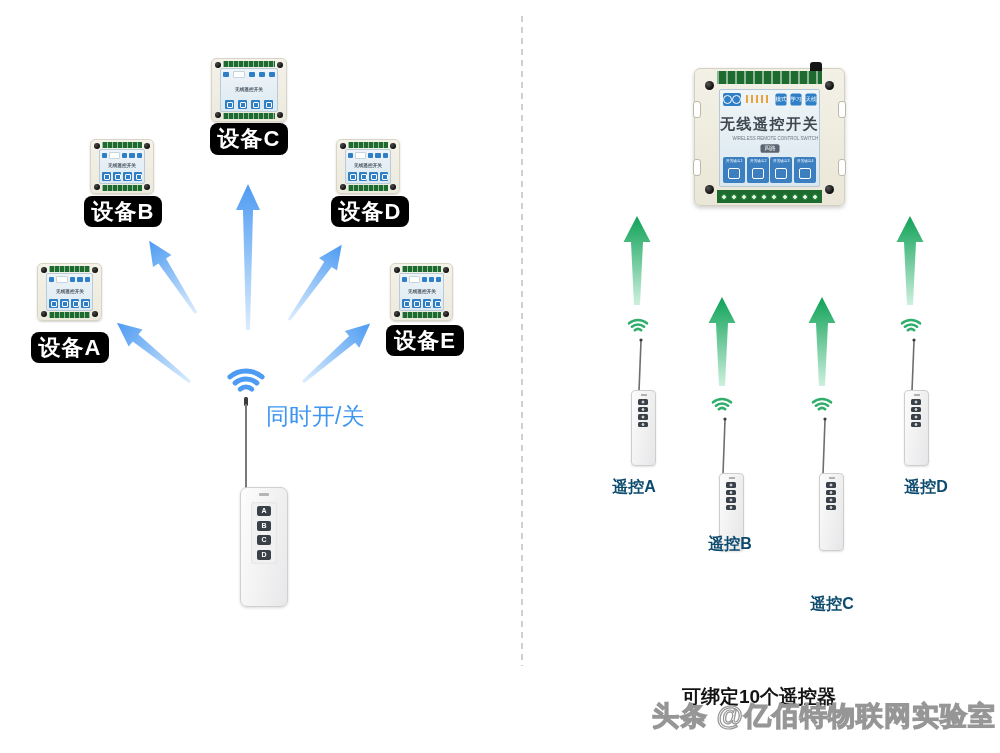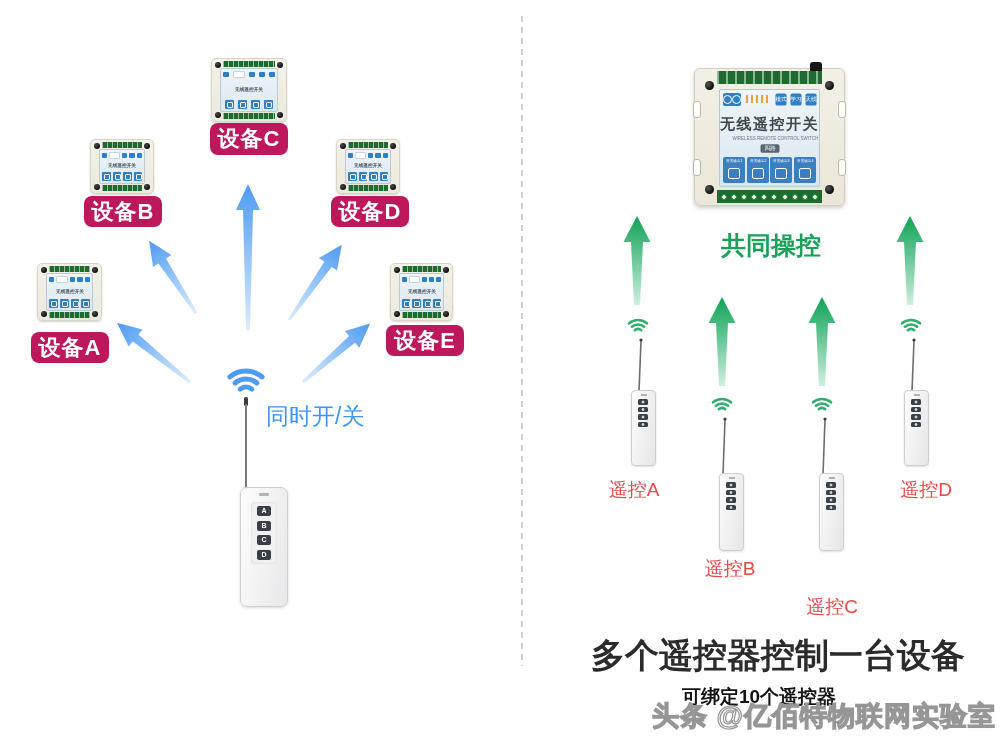--- a/index.html
+++ b/index.html
@@ -31,21 +31,21 @@
   .dev-sm .relays i::before{content:"";position:absolute;left:2px;top:2px;width:4px;height:4px;
           border:1px solid #fff;border-radius:1px;}
   .pos-a{left:37px;top:263px;width:63px;height:56px;}
   .pos-b{left:90px;top:139px;width:62px;height:53px;}
   .pos-c{left:211px;top:58px;width:74px;height:62px;}
   .pos-d{left:336px;top:139px;width:62px;height:53px;}
   .pos-e{left:390px;top:263px;width:61px;height:56px;}
 
   
   .dev-label{position:absolute;width:78px;height:31px;line-height:31px;text-align:center;
-    background:#be185d;color:#fff;font-weight:bold;font-size:22px;border-radius:8px;
+    background:#000000;color:#fff;font-weight:bold;font-size:22px;border-radius:8px;
     letter-spacing:1px;}
   .lab-a{left:31px;top:332px}.lab-b{left:84px;top:196px}.lab-c{left:210px;top:123px;height:32px;line-height:32px}
   .lab-d{left:331px;top:196px}.lab-e{left:386px;top:325px}
 
   
   .signal-label{position:absolute;left:266px;top:401px;font-size:23px;font-weight:normal;color:#3e96f0;}
   .caption{position:absolute;font-size:34px;font-weight:bold;color:#2b2b2b;text-align:center;width:440px;}
   .caption.left{left:26px;top:632px;}
   .caption.right{left:558px;top:633px;}
   .note{position:absolute;left:539px;top:684px;width:440px;text-align:center;
@@ -61,23 +61,23 @@
   .remote-big .led{position:absolute;left:18px;top:5px;width:10px;height:3px;background:#b5b5b5;border-radius:1px;}
   .remote-big .btnpanel{position:absolute;left:10px;top:14px;width:26px;height:62px;border-radius:4px;
         background:#f1f1f2;box-shadow:inset 0 0 2px rgba(0,0,0,.15);
         display:flex;flex-direction:column;align-items:center;justify-content:space-evenly;}
   .remote-big .btn{width:14px;height:10px;background:#3a4048;border-radius:2px;color:#fff;
         font-size:7px;font-weight:bold;text-align:center;line-height:10px;}
 
   
   .group-label{position:absolute;left:651px;top:229px;width:240px;text-align:center;
         font-size:25px;font-weight:bold;color:#17a258;}
-  .remote-label{position:absolute;width:78px;height:22px;text-align:center;font-size:19px;
-        font-weight:normal;color:#ef4444;}
-  .rlab-a{left:595px;top:477px}.rlab-b{left:691px;top:556px}.rlab-c{left:793px;top:594px}.rlab-d{left:887px;top:477px}
+  .remote-label{position:absolute;width:78px;height:22px;text-align:center;font-size:16px;
+        font-weight:bold;color:#0c4a6e;}
+  .rlab-a{left:595px;top:477px}.rlab-b{left:691px;top:534px}.rlab-c{left:793px;top:594px}.rlab-d{left:887px;top:477px}
   .remote-sm{position:absolute;width:23px;height:74px;border-radius:4px;
         background:linear-gradient(100deg,#fcfcfc,#e6e6e8);border:1px solid #cecece;
         box-shadow:0 1px 2px rgba(0,0,0,.12);}
   .remote-sm .led{position:absolute;left:9px;top:3px;width:6px;height:2px;background:#b0b0b0;}
   .remote-sm .btns{position:absolute;left:6px;top:8px;display:flex;flex-direction:column;gap:2px;}
   .remote-sm .btns i{display:block;width:10px;height:5.5px;border-radius:1.5px;
         background:radial-gradient(circle at 50% 50%,#cdd2d8 0 1px,#3a4048 1.8px);}
   .rrem-a{left:631px;top:390px}.rrem-b{left:719px;top:473px;height:76px}
   .rrem-c{left:819px;top:473px;height:76px}.rrem-d{left:904px;top:390px}
 
@@ -376,21 +376,20 @@
         <b></b>
         <b></b>
         <b></b>
         <b></b>
         <b></b>
         <b></b>
         <b></b>
     </div>
   </div>
 
-  <div class="group-label">共同操控</div>
 
   <div class="remote-sm rrem-a">
     <div class="led"></div>
     <div class="btns">
         <i></i>
         <i></i>
         <i></i>
         <i></i>
       </div>
   </div>
@@ -420,17 +419,16 @@
         <i></i>
         <i></i>
       </div>
   </div>
 
   <div class="remote-label rlab-a">遥控A</div>
   <div class="remote-label rlab-b">遥控B</div>
   <div class="remote-label rlab-c">遥控C</div>
   <div class="remote-label rlab-d">遥控D</div>
 
-  <div class="caption right">多个遥控器控制一台设备</div>
   <div class="note">可绑定10个遥控器</div>
   <div class="watermark">头条 @亿佰特物联网实验室</div>
 
 </div>
 
 </body></html>

